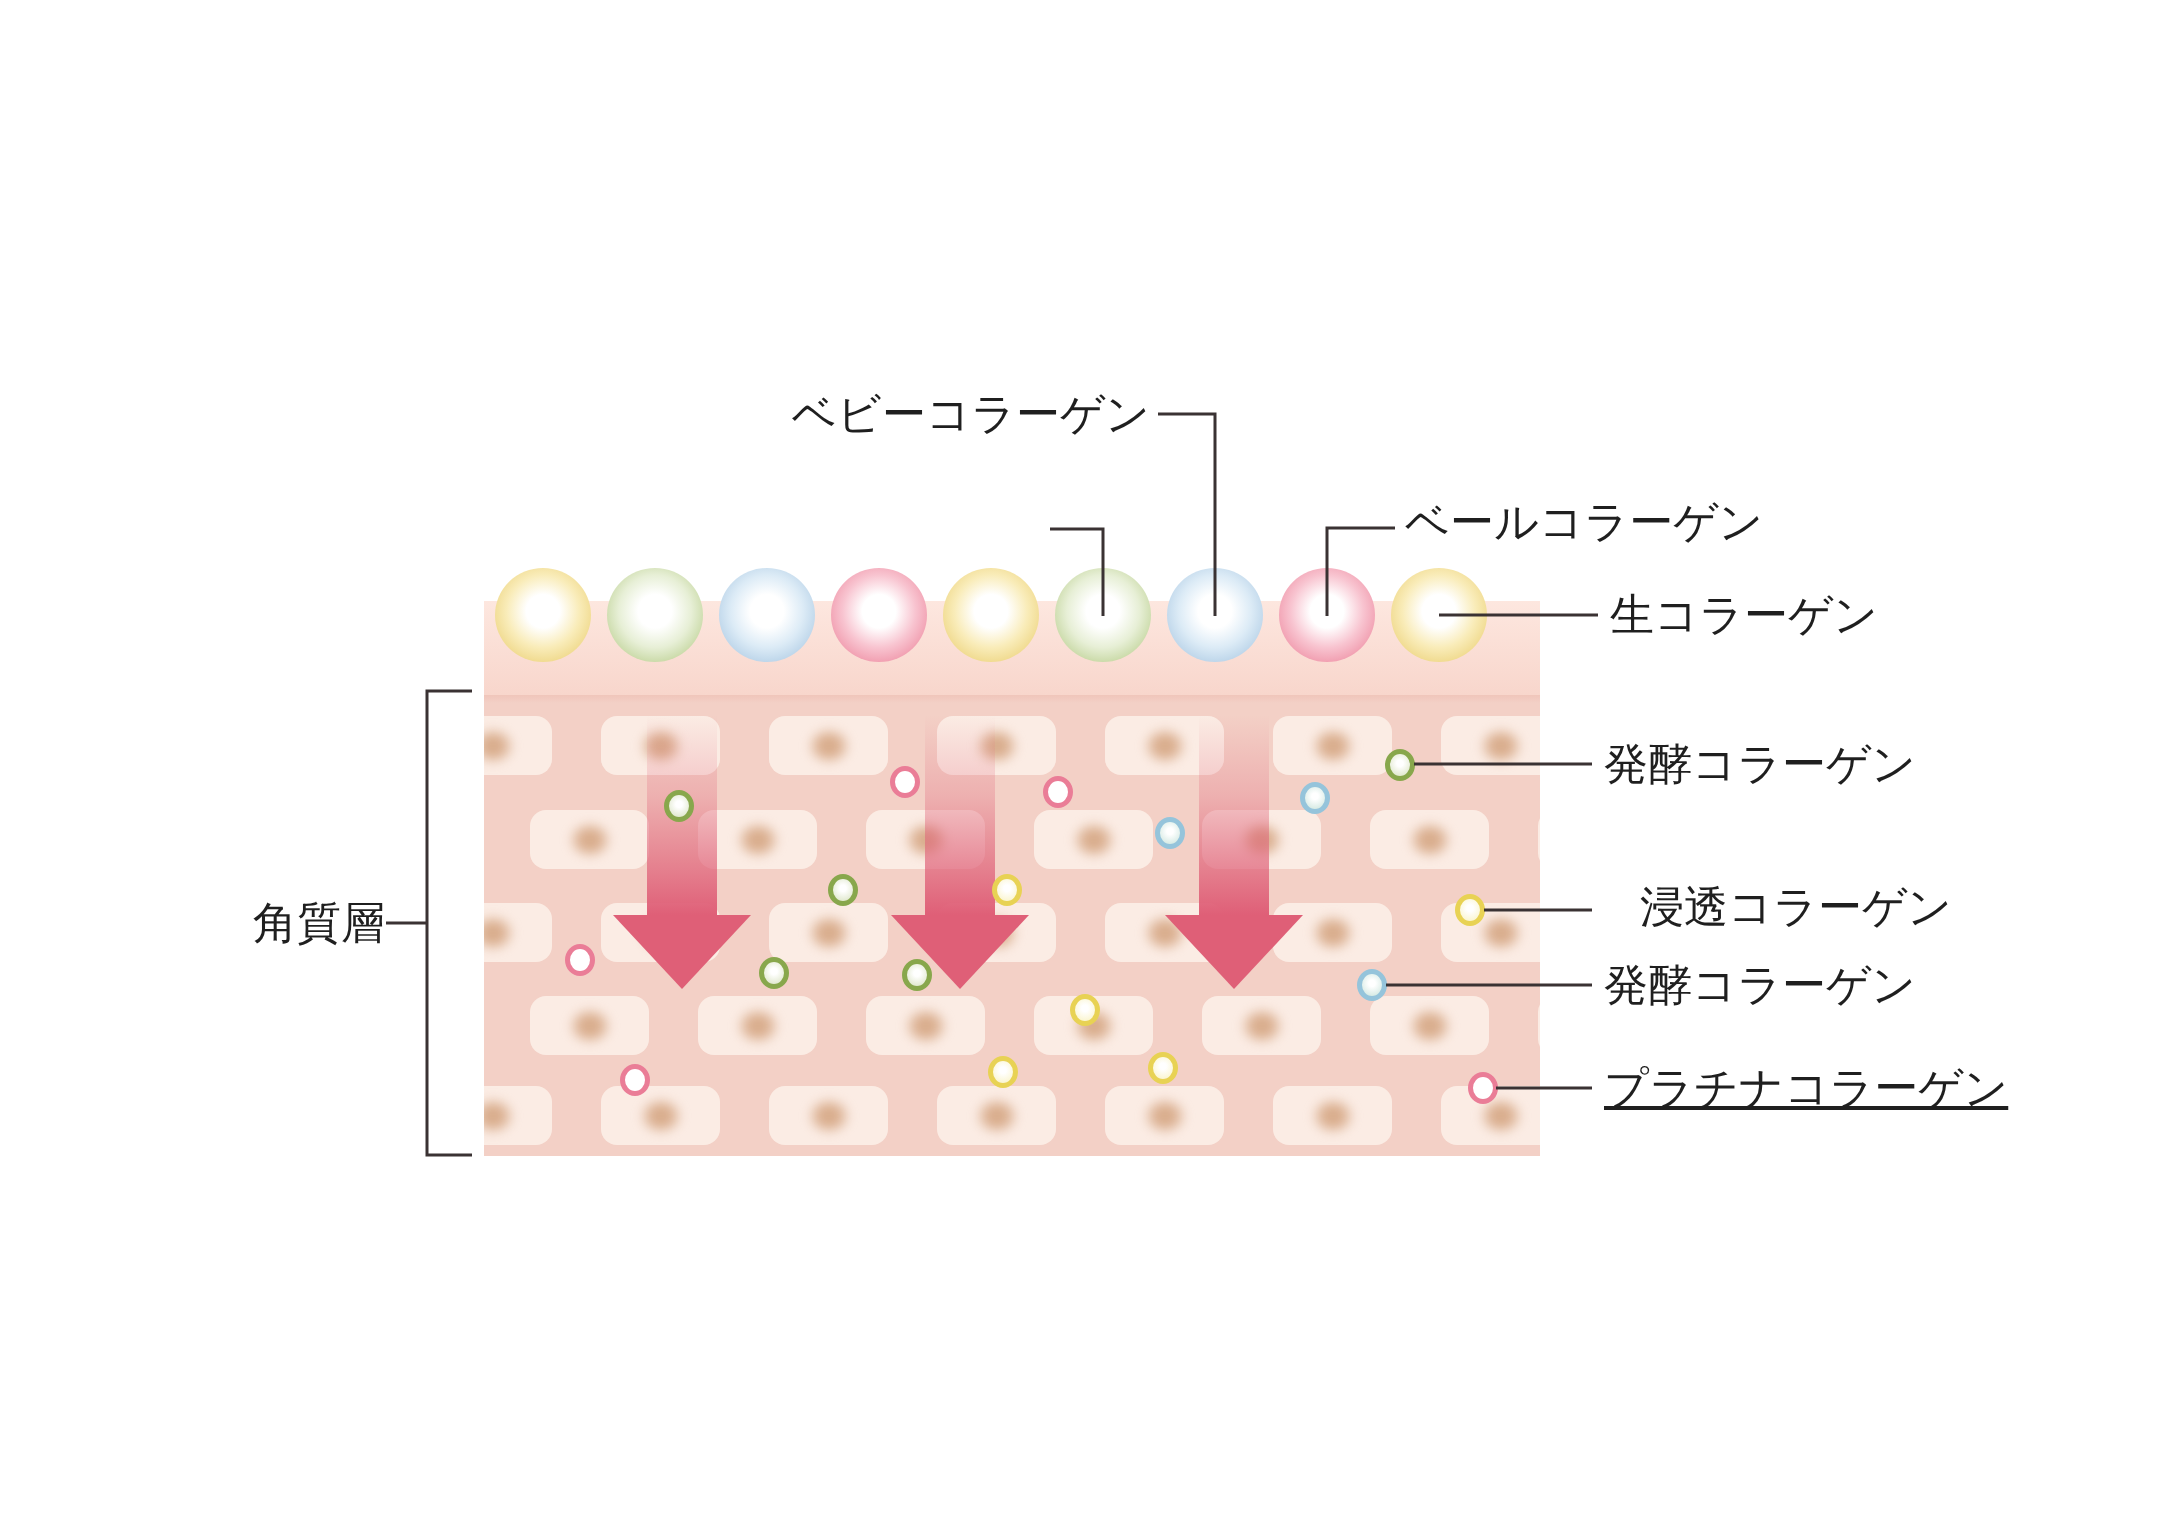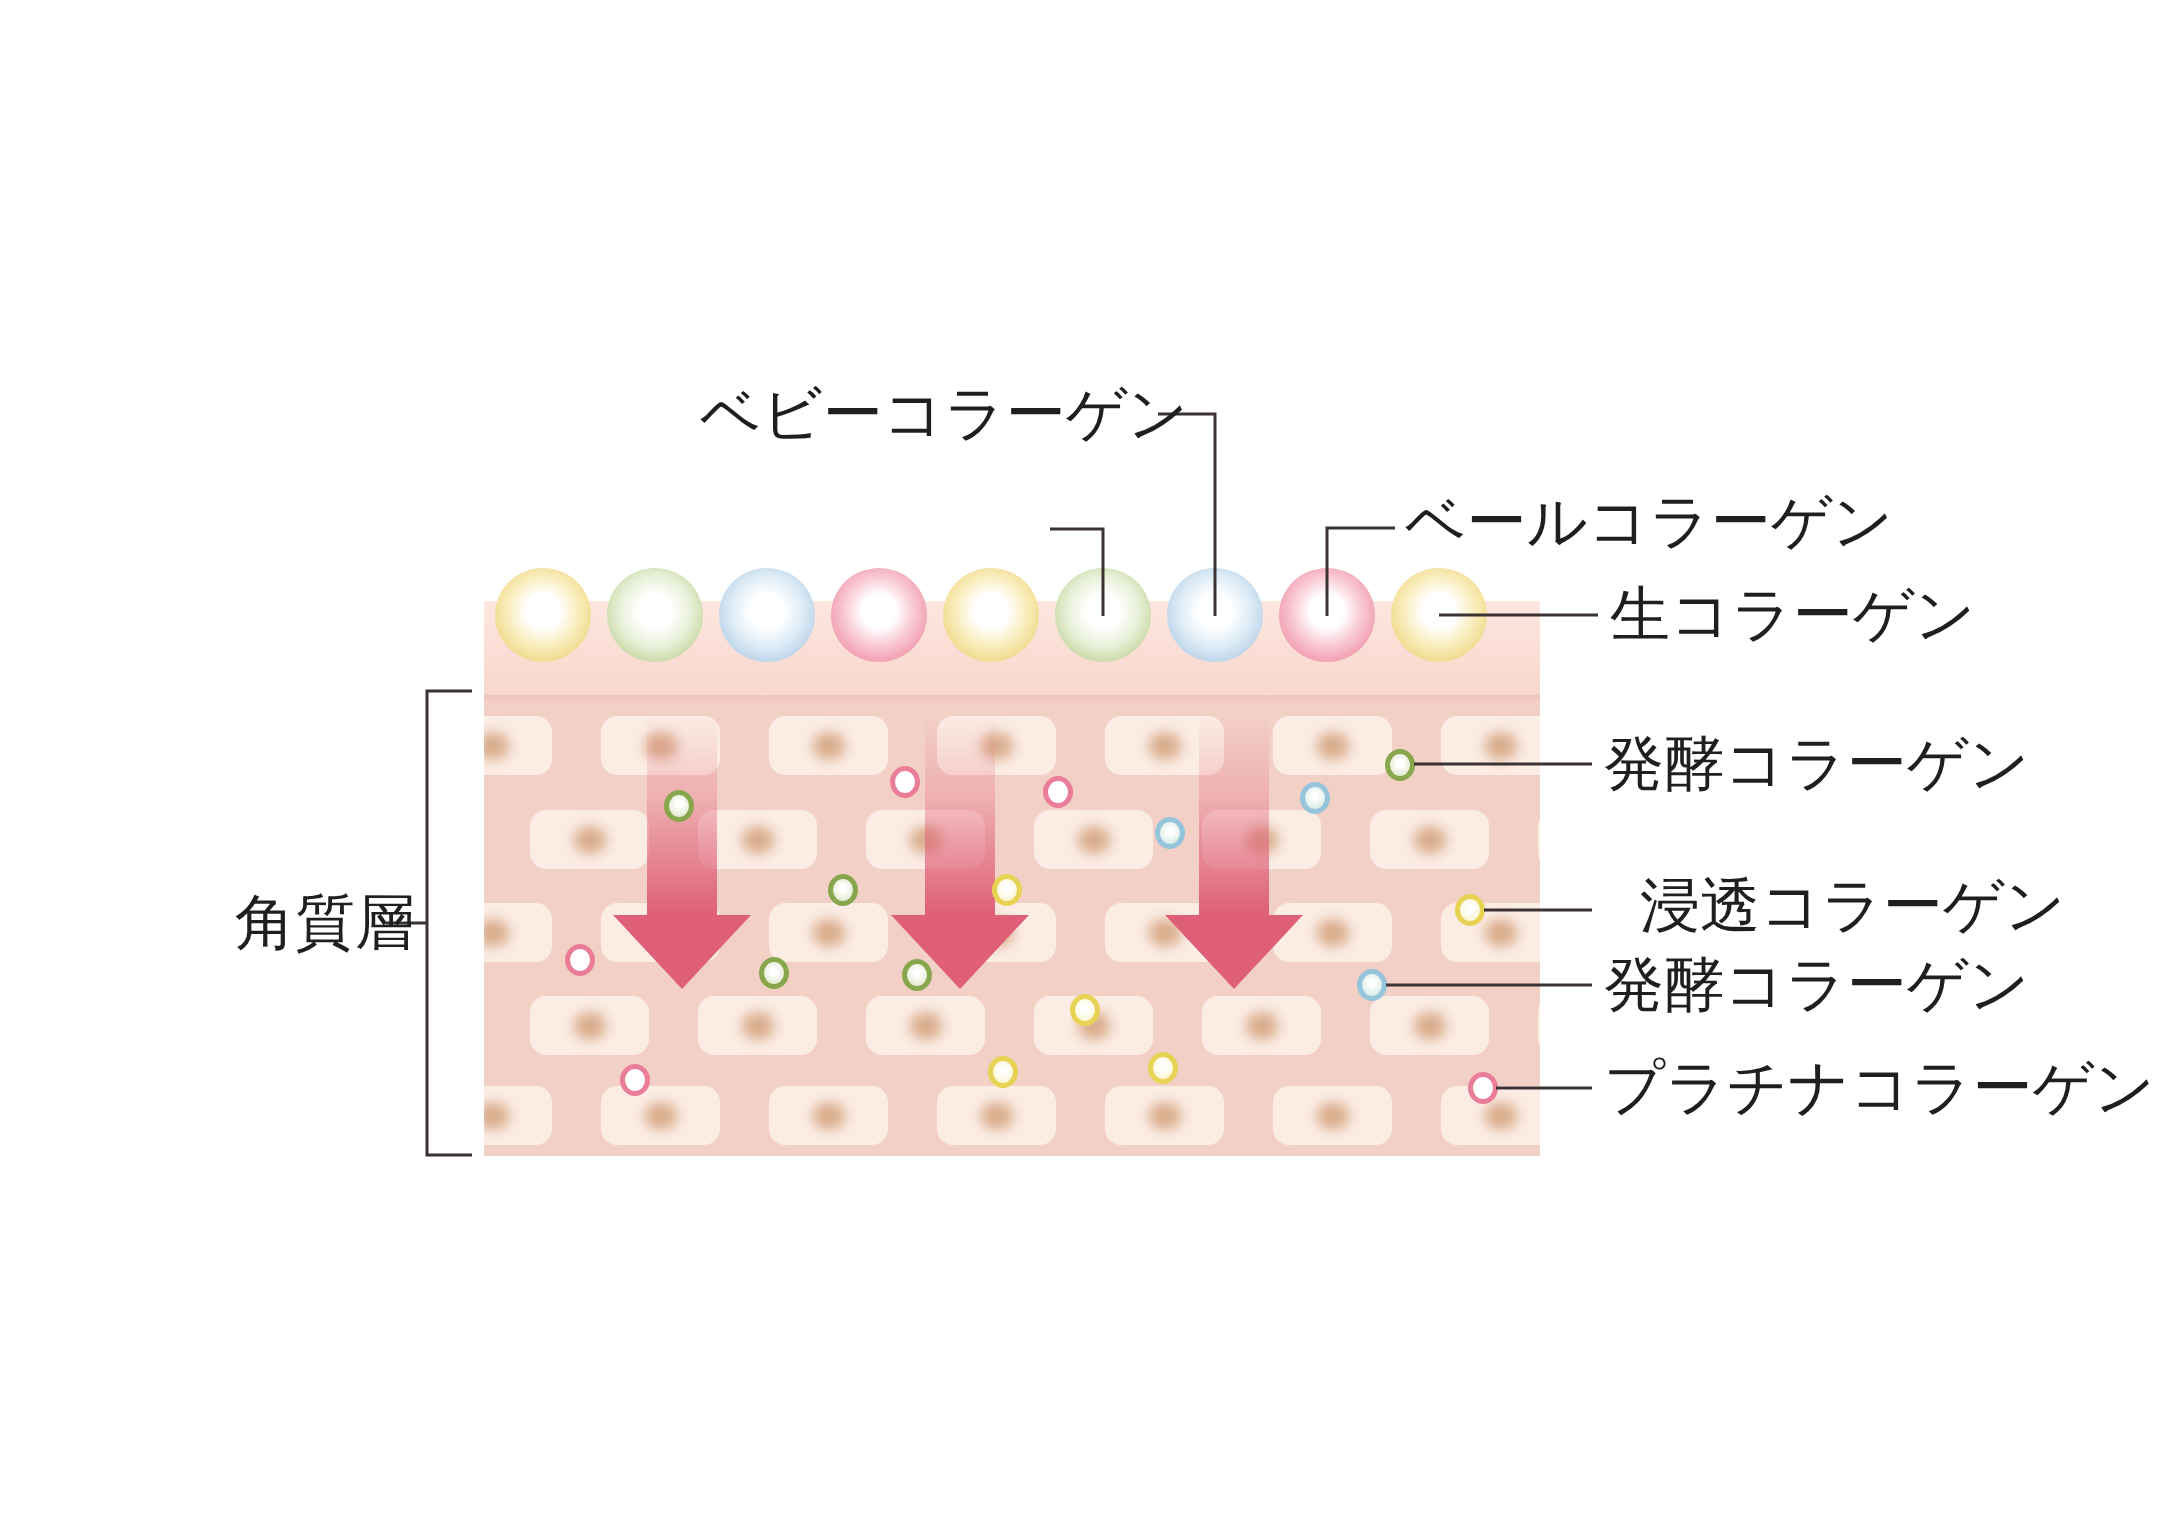--- a/index.html
+++ b/index.html
@@ -58,21 +58,21 @@
   
   .ball{
     position:absolute;width:96px;height:94px;border-radius:50%;
   }
   
   .overlay{position:absolute;left:0;top:0;pointer-events:none;}
   .overlay path{fill:none;stroke:var(--line);stroke-width:3px;}
   
   .lbl{
     position:absolute;
-    font-size:60px;line-height:52px;color:var(--text);
+    font-size:44px;line-height:52px;color:var(--text);
     white-space:nowrap;
   }
   .lbl.r{text-align:right;}
 </style>
 </head>
 <body>
 
 <div class="canvas" style="--page-bg: #ffffff; --line: #3a3233; --text: #1f1f1f; --arrow: #df5f77; --strip-top: #fde7df; --strip-bottom: #f8d6cc; --seam: #f0c5ba; --cell-bg: #f3d0c6; --cell-fill: #fbece4; --cell-dot: #d9ad8d;">
 
   <div class="skin-block">
@@ -241,16 +241,16 @@
     <path d="M386 923 H427"></path>
     <path d="M472 691 H427 V1155 H472"></path>
   </svg>
 
   <div class="lbl r" style="left:700px;top:388px;width:450px;">ベビーコラーゲン</div>
   <div class="lbl" style="left:1405px;top:496px;">ベールコラーゲン</div>
   <div class="lbl" style="left:1610px;top:589px;">生コラーゲン</div>
   <div class="lbl" style="left:1604px;top:738px;">発酵コラーゲン</div>
   <div class="lbl" style="left:1640px;top:884px;font-family:Liberation Mono, monospace;">浸透コラーゲン</div>
   <div class="lbl" style="left:1604px;top:959px;">発酵コラーゲン</div>
-  <div class="lbl" style="left:1604px;top:1062px;">プラチナコラーゲン</div>
+  <div class="lbl" style="left:1604px;top:1062px;text-decoration:underline;">プラチナコラーゲン</div>
   <div class="lbl r" style="left:235px;top:897px;width:150px;">角質層</div>
 
 </div>
 
 </body></html>

